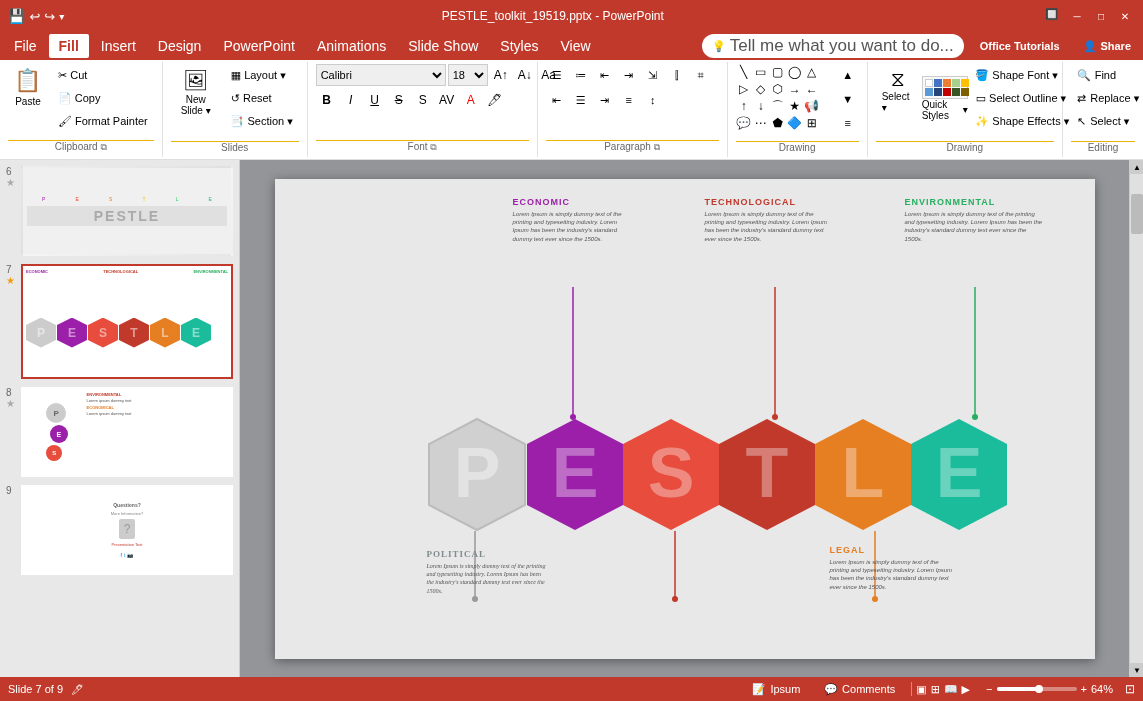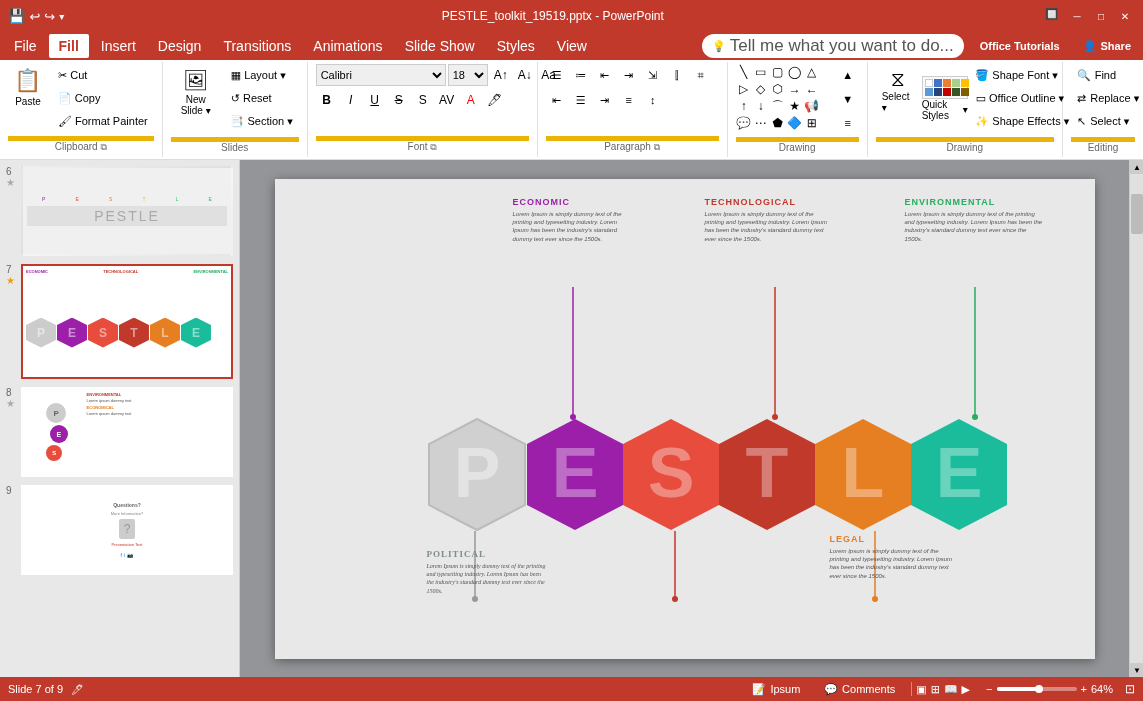--- a/index.html
+++ b/index.html
@@ -68,21 +68,21 @@
       align-items: flex-start;
       gap: 4px;
       flex: 1;
     }
     .ribbon-group-label {
       font-size: 10px;
       color: #666;
       text-align: center;
       margin-top: auto;
       padding-bottom: 2px;
-      border-top: 5px solid #eab308;
+      border-top: 1px solid #eab308;
       width: 100%;
     }
     .ribbon-btn {
       display: flex;
       flex-direction: column;
       align-items: center;
       justify-content: flex-start;
       padding: 4px 6px;
       cursor: pointer;
       border-radius: 3px;
@@ -230,21 +230,21 @@
     <span class="win-btn">□</span>
     <span class="win-btn close">✕</span>
   </div>
 </div>
 
 <div id="menu-bar">
   <div class="menu-item">File</div>
   <div class="menu-item active">Fill</div>
   <div class="menu-item">Insert</div>
   <div class="menu-item">Design</div>
-  <div class="menu-item">Transitions</div>
+  <div class="menu-item">PowerPoint</div>
   <div class="menu-item">Animations</div>
   <div class="menu-item">Slide Show</div>
   <div class="menu-item">Styles</div>
   <div class="menu-item">View</div>
   <div id="menu-right">
     <div class="tell-me-box">
       <span>💡</span>
       <span style="color:#555;font-size:17px;">Tell me what you want to do...</span>
     </div>
     <span class="share-btn">Office Tutorials</span>
@@ -400,21 +400,21 @@
           </div>
         </div>
       </div>
       <div class="ribbon-col">
         <div class="ribbon-btn-sm">
           <span>🪣</span>
           <span>Shape Font ▾</span>
         </div>
         <div class="ribbon-btn-sm">
           <span>▭</span>
-          <span>Office Outline ▾</span>
+          <span>Select Outline ▾</span>
         </div>
         <div class="ribbon-btn-sm">
           <span>✨</span>
           <span>Shape Effects ▾</span>
         </div>
       </div>
     </div>
     <div class="ribbon-group-label">Drawing</div>
   </div>
 
@@ -457,21 +457,21 @@
           <div style="font-size:6px;color:#666;width:100%;">
             <div style="display:flex;justify-content:space-around;margin-bottom:4px;">
               <span style="color:#9b1fa8;font-size:5px;">P</span>
               <span style="color:#e74c3c;font-size:5px;">E</span>
               <span style="color:#e67e22;font-size:5px;">S</span>
               <span style="color:#f1c40f;font-size:5px;">T</span>
               <span style="color:#2ecc71;font-size:5px;">L</span>
               <span style="color:#1abc9c;font-size:5px;">E</span>
             </div>
             <div style="background:#e0e0e0;height:20px;width:100%;display:flex;align-items:center;justify-content:center;">
-              <span style="font-size:14px;font-weight:400;color:#aaa;letter-spacing:2px;">PESTLE</span>
+              <span style="font-size:14px;font-weight:700;color:#aaa;letter-spacing:2px;">PESTLE</span>
             </div>
           </div>
         </div>
       </div>
     </div>
 
     <div class="slide-item">
       <div>
         <div style="font-size:10px;color:#666;">7</div>
         <div style="font-size:10px;color:#f39c12;">★</div>
@@ -646,21 +646,21 @@
             <text x="50" y="80" text-anchor="middle" font-size="70" font-weight="900" fill="rgba(255,255,255,0.35)">E</text>
           </svg>
         </div>
 
         <div style="position:absolute;top:370px;left:152px;width:120px;font-family:Liberation Serif, serif;">
           <div style="font-size:9px;font-weight:800;color:#7f8c8d;letter-spacing:1px;">POLITICAL</div>
           <div style="font-size:6px;color:#555;line-height:1.4;font-style:italic;margin-top:3px;">Lorem Ipsum is simply dummy text of the printing and typesetting industry. Lorem Ipsum has been the industry's standard dummy text ever since the 1500s.</div>
         </div>
 
 
-        <div style="position:absolute;top:355px;left:555px;width:130px;">
+        <div style="position:absolute;top:366px;left:555px;width:130px;">
           <div style="font-size:9px;font-weight:800;color:#e67e22;letter-spacing:1px;">LEGAL</div>
           <div style="font-size:6px;color:#555;line-height:1.4;font-style:italic;margin-top:3px;">Lorem Ipsum is simply dummy text of the printing and typesetting industry. Lorem Ipsum has been the industry's standard dummy text ever since the 1500s.</div>
         </div>
 
       </div>
     </div>
   </div>
 
   <div id="scrollbar-v">
     <div class="scroll-btn">▲</div>

